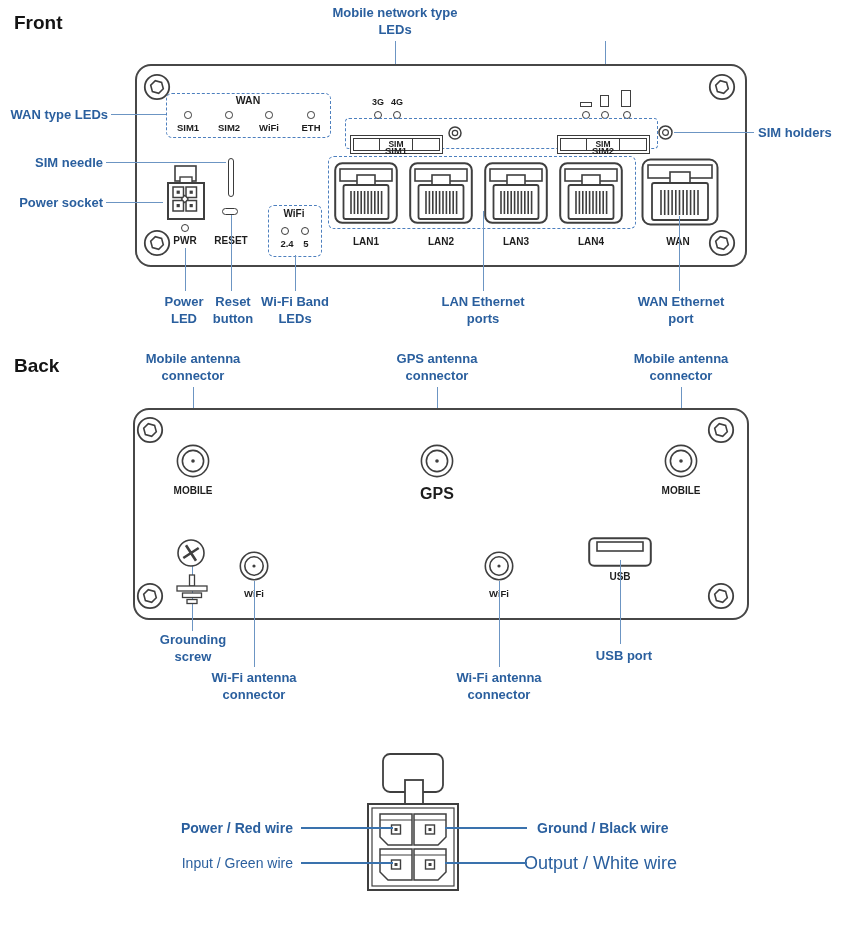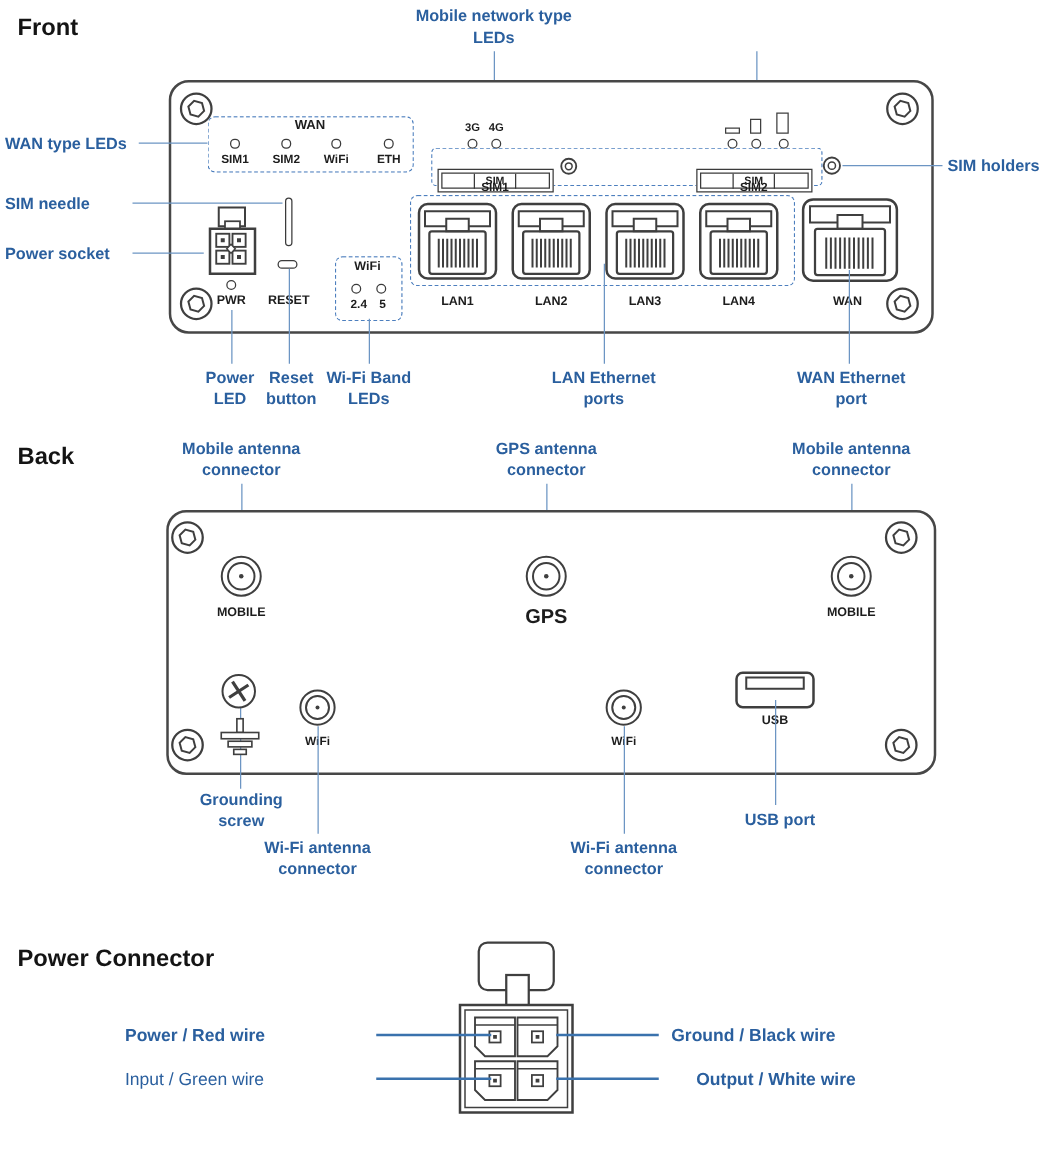--- a/index.html
+++ b/index.html
@@ -8,21 +8,21 @@
     font-family:"Liberation Sans","DejaVu Sans",sans-serif; overflow:hidden;
   }
   .sec-title { position:absolute; font-size:19px; font-weight:700; color:#141414; white-space:nowrap; }
   .callout {
     position:absolute; transform:translateX(-50%); text-align:center;
     color:#2a5f9e; font-size:13px; font-weight:600; line-height:17px; white-space:nowrap;
   }
   .callout-side {
     position:absolute; color:#2a5f9e; font-size:13px; font-weight:600; white-space:nowrap; line-height:15px;
   }
-  .ra { }
+  .ra { text-align:right; }
   .vline { position:absolute; width:1.4px; background:#6c95c3; }
   .hline { position:absolute; height:1.4px; background:#6c95c3; }
   .wire  { position:absolute; height:2.4px; background:#3a72ad; }
   .panel { position:absolute; border:2px solid #474747; border-radius:16px; background:#fff; }
   .dash  { position:absolute; border:1.5px dashed #4d7fbe; border-radius:6px; }
   .blk   { position:absolute; color:#1d1d1d; font-weight:700; white-space:nowrap; }
   .ctr   { transform:translateX(-50%); text-align:center; }
   .led   { position:absolute; border:1.6px solid #3b3b3b; border-radius:50%; background:#fff; box-sizing:border-box; }
   .bar   { position:absolute; border:1.6px solid #3f3f3f; background:#fff; box-sizing:border-box; }
   .pill  { position:absolute; border:1.6px solid #3b3b3b; background:#fff; box-sizing:border-box; }
@@ -323,21 +323,20 @@
     <div>connector</div>
   </div>
   <div class="callout" style="left:499px;top:669px">
     <div>Wi-Fi antenna</div>
     <div>connector</div>
   </div>
   <div class="callout" style="left:624px;top:647px">
     <div>USB port</div>
   </div>
 
-  <div class="sec-title" style="left:14px;top:757px">Power Connector</div>
 
   <svg width="110" height="148" style="left:358px;top:750px">
     <rect x="25" y="4" width="60" height="38" rx="7" fill="#fff" stroke="#3f3f3f" stroke-width="1.8"></rect>
     <rect x="47" y="30" width="18" height="26" fill="#fff" stroke="#3f3f3f" stroke-width="1.8"></rect>
     <rect x="10" y="54" width="90" height="86" fill="#fff" stroke="#3f3f3f" stroke-width="2"></rect>
     <rect x="14" y="58" width="82" height="78" fill="none" stroke="#3f3f3f" stroke-width="1.2"></rect>
     <polygon points="22,64 54,64 54,95 30,95 22,87" fill="#fff" stroke="#3f3f3f" stroke-width="1.5"></polygon>
     <polygon points="56,64 88,64 88,87 80,95 56,95" fill="#fff" stroke="#3f3f3f" stroke-width="1.5"></polygon>
     <polygon points="22,99 54,99 54,130 30,130 22,122" fill="#fff" stroke="#3f3f3f" stroke-width="1.5"></polygon>
     <polygon points="56,99 88,99 88,122 80,130 56,130" fill="#fff" stroke="#3f3f3f" stroke-width="1.5"></polygon>
@@ -348,20 +347,20 @@
     <rect x="70.5" y="78" width="3" height="3" fill="#3f3f3f"></rect>
     <rect x="33.5" y="110" width="9" height="9" fill="#fff" stroke="#3f3f3f" stroke-width="1.4"></rect>
     <rect x="36.5" y="113" width="3" height="3" fill="#3f3f3f"></rect>
     <rect x="67.5" y="110" width="9" height="9" fill="#fff" stroke="#3f3f3f" stroke-width="1.4"></rect>
     <rect x="70.5" y="113" width="3" height="3" fill="#3f3f3f"></rect>
   </svg>
 
   <div class="callout-side ra" style="left:100px;top:821px;width:193px;font-size:14px;font-weight:700">Power / Red wire</div>
   <div class="callout-side ra" style="left:100px;top:856px;width:193px;font-size:14px;font-weight:400">Input / Green wire</div>
   <div class="callout-side" style="left:537px;top:821px;font-size:14px;font-weight:700">Ground / Black wire</div>
-  <div class="callout-side" style="left:557px;top:856px;font-size:14px;font-weight:700">Output / White wire</div>
+  <div class="callout-side" style="left:524px;top:856px;font-size:18px;font-weight:400">Output / White wire</div>
 
   <div class="wire" style="left:301px;top:827px;width:92px"></div>
   <div class="wire" style="left:301px;top:862px;width:92px"></div>
   <div class="wire" style="left:445px;top:827px;width:82px"></div>
   <div class="wire" style="left:445px;top:862px;width:82px"></div>
 
 </div>
 
 </body></html>

